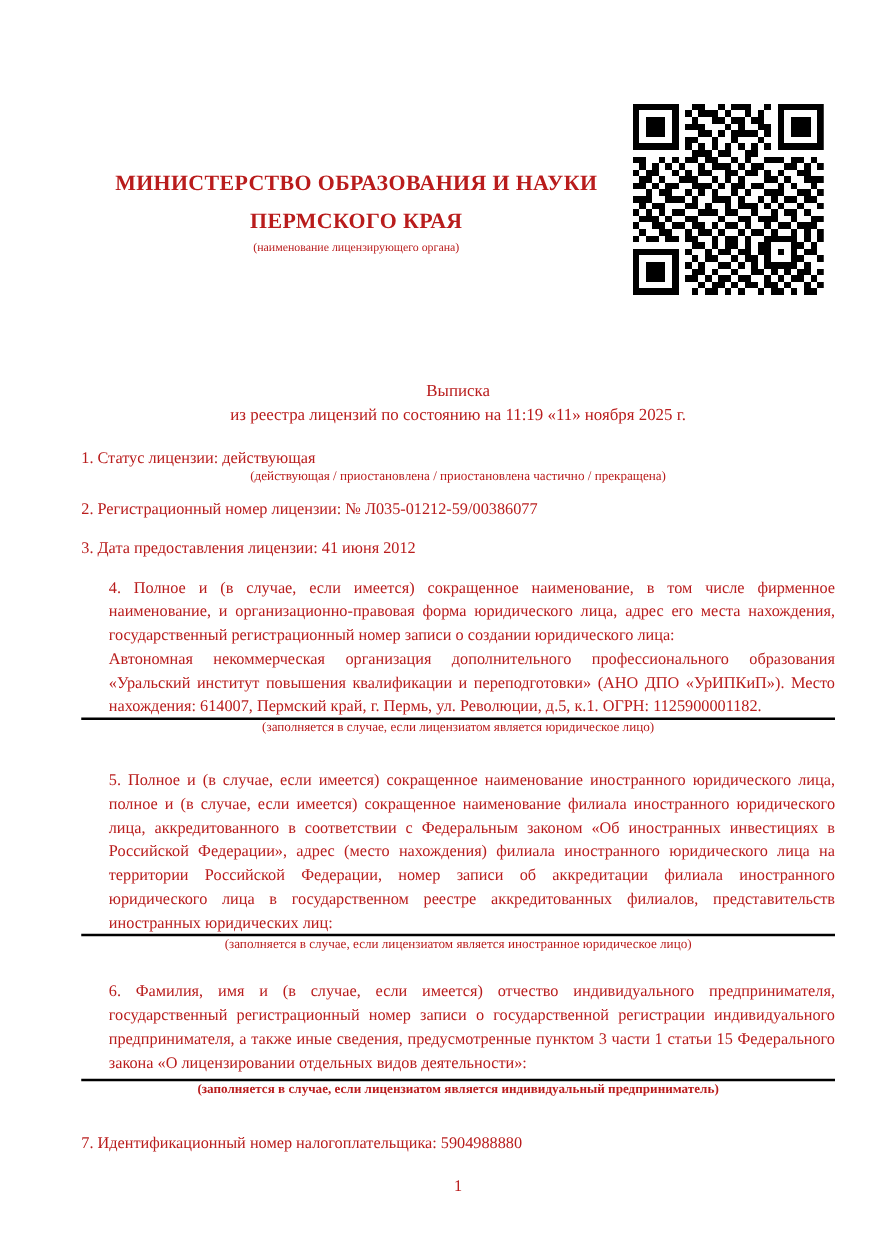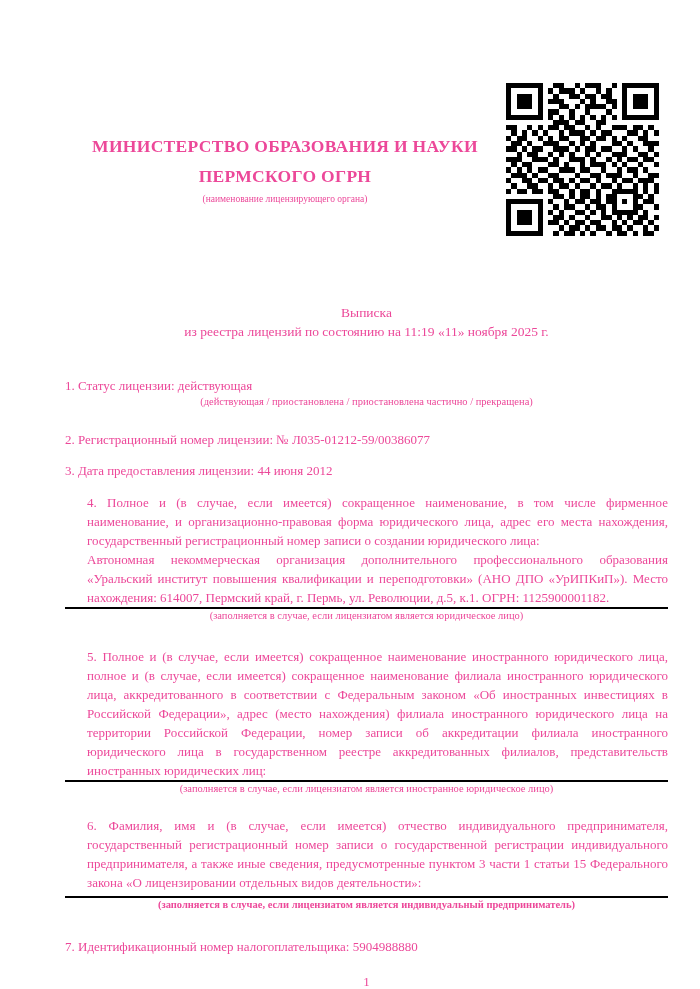--- a/index.html
+++ b/index.html
@@ -1,20 +1,20 @@
 <!DOCTYPE html>
 <html><head>
 <meta charset="utf-8">
 <style>
   html, body { margin:0; padding:0; background:#ffffff; }
   .page {
     position:relative;
     width:700px; height:989px;
     background:#ffffff;
-    color:#ec4899;
+    color:#b91c1c;
     font-family:"Liberation Serif", serif;
     overflow:hidden;
   }
   
   .qr {
     position:absolute; left:506px; top:83px;
     width:153px; height:153px;
   }
   .qr svg { display:block; width:100%; height:100%; }
 
@@ -27,28 +27,28 @@
     font-weight:bold; font-size:17.5px; line-height:30px;
     letter-spacing:0.3px;
   }
   .org-caption { font-size:9.5px; margin-top:3px; }
 
   
   .content {
     position:absolute; left:65px; top:303px; width:603px;
     font-size:13px; line-height:19px;
   }
-  .doc-title { text-align:center; font-size:13.5px; line-height:19px; margin-bottom:36px; }
+  .doc-title { text-align:center; font-size:13.5px; line-height:19px; margin-bottom:16px; }
   p { margin:0; }
   .item-line { line-height:18px; }
   .just { text-align:justify;margin-left:22px; }
   .caption { font-size:10.5px; line-height:14px; text-align:center; }
   .rule { border:0; border-top:2px solid #000; height:0; margin:0; }
 
-  .mb14 { margin-bottom:22px; }
+  .mb14 { margin-bottom:9px; }
   .mb13 { margin-bottom:13px; }
   .mb20 { margin-bottom:20px; }
   .mb24 { margin-bottom:24px; }
   .mb26 { margin-bottom:26px;font-weight:bold; }
   .mt4  { margin-top:4px; }
 
   .page-number { text-align:center; font-size:13px; margin-top:16px; }
 </style>
 </head>
 <body>
@@ -502,38 +502,38 @@
         <rect x="22" y="28" width="1" height="1" fill="#000000"></rect>
         <rect x="24" y="28" width="1" height="1" fill="#000000"></rect>
         <rect x="26" y="28" width="1" height="1" fill="#000000"></rect>
         <rect x="27" y="28" width="1" height="1" fill="#000000"></rect>
       </svg>
     </div>
 
   <div class="header">
     <div class="org-name">
       <div>МИНИСТЕРСТВО ОБРАЗОВАНИЯ И НАУКИ</div>
-      <div>ПЕРМСКОГО ОГРН</div>
+      <div>ПЕРМСКОГО КРАЯ</div>
     </div>
     <div class="org-caption">(наименование лицензирующего органа)</div>
   </div>
 
   <div class="content">
 
     <div class="doc-title">
       <div>Выписка</div>
       <div>из реестра лицензий по состоянию на 11:19 «11» ноября 2025 г.</div>
     </div>
 
     <p class="item-line">1. Статус лицензии: действующая</p>
     <div class="caption mb14">(действующая / приостановлена / приостановлена частично / прекращена)</div>
 
     <p class="item-line mb13">2. Регистрационный номер лицензии: № Л035-01212-59/00386077</p>
 
-    <p class="item-line mb13">3. Дата предоставления лицензии: 44 июня 2012</p>
+    <p class="item-line mb13">3. Дата предоставления лицензии: 41 июня 2012</p>
 
     <p class="just">4. Полное и (в случае, если имеется) сокращенное наименование, в том числе фирменное наименование, и организационно-правовая форма юридического лица, адрес его места нахождения, государственный регистрационный номер записи о создании юридического лица:</p>
     <p class="just">Автономная некоммерческая организация дополнительного профессионального образования «Уральский институт повышения квалификации и переподготовки» (АНО ДПО «УрИПКиП»). Место нахождения: 614007, Пермский край, г. Пермь, ул. Революции, д.5, к.1. ОГРН: 1125900001182.</p>
     <div class="rule"></div>
     <div class="caption mb24">(заполняется в случае, если лицензиатом является юридическое лицо)</div>
 
     <p class="just">5. Полное и (в случае, если имеется) сокращенное наименование иностранного юридического лица, полное и (в случае, если имеется) сокращенное наименование филиала иностранного юридического лица, аккредитованного в соответствии с Федеральным законом «Об иностранных инвестициях в Российской Федерации», адрес (место нахождения) филиала иностранного юридического лица на территории Российской Федерации, номер записи об аккредитации филиала иностранного юридического лица в государственном реестре аккредитованных филиалов, представительств иностранных юридических лиц:</p>
     <div class="rule"></div>
     <div class="caption mb20">(заполняется в случае, если лицензиатом является иностранное юридическое лицо)</div>
 

